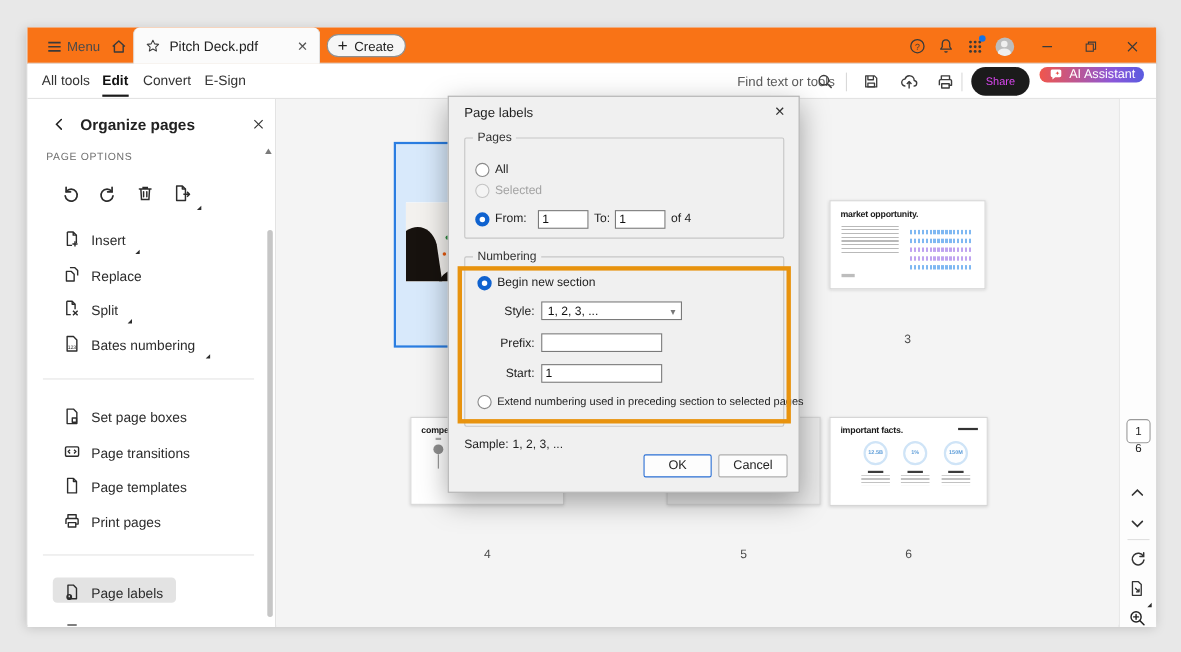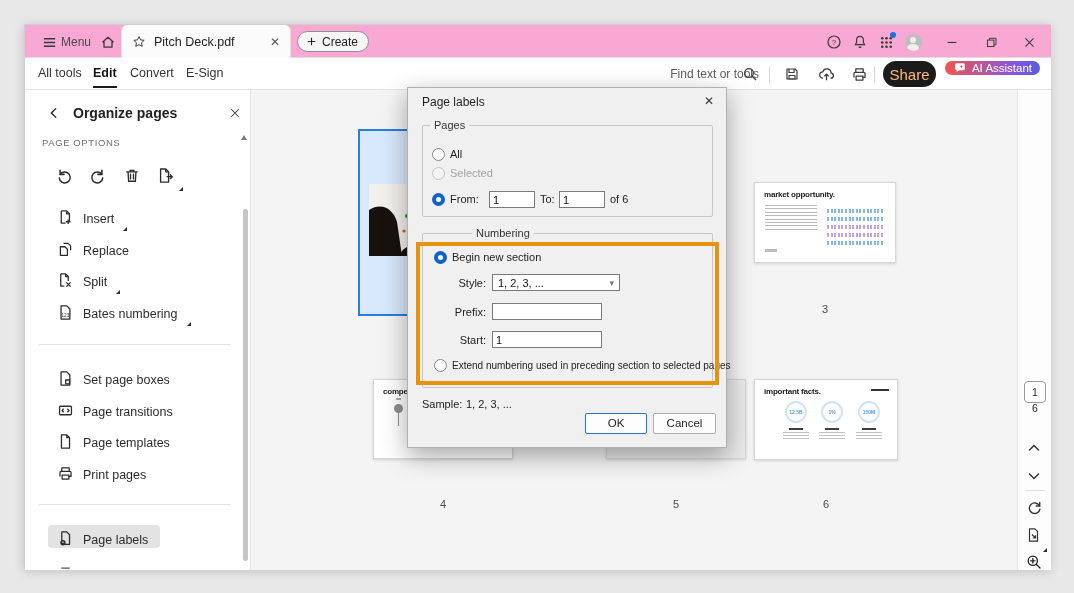--- a/index.html
+++ b/index.html
@@ -1,40 +1,40 @@
 <!DOCTYPE html>
 <html><head>
 <meta charset="utf-8">
 <style>
   * { margin:0; padding:0; box-sizing:border-box; }
   html,body { width:1074px; height:593px; }
   body { background:#e8e8e8; font-family:"Liberation Sans", sans-serif; position:relative; overflow:hidden; color:#2c2c2c; }
   .window { position:absolute; left:24px; top:24px; width:1026px; height:545px; background:#fff; border:1px solid #cfcfcf; box-shadow:0 2px 10px rgba(0,0,0,.18); }
 
   
-  .titlebar { position:absolute; left:0; top:0; width:1026px; height:33px; background:#f9a8d4; border-bottom:1px solid #dedede; }
+  .titlebar { position:absolute; left:0; top:0; width:1026px; height:33px; background:#f97316; border-bottom:1px solid #dedede; }
   .tb-item { position:absolute; top:8px; width:18px; height:18px; display:flex; align-items:center; justify-content:center; color:#3a3a3a; cursor:default; }
   .menu-label { position:absolute; left:36px; top:10px; font-size:12px; color:#4a4a4a; }
   .doc-tab { position:absolute; left:96px; top:0; width:170px; height:33px; background:#fbfbfb; border-left:1px solid #e2e2e2; border-right:1px solid #e2e2e2; border-radius:6px 6px 0 0; display:flex; align-items:center; padding:0 10px; gap:8px; }
   .doc-tab .title { font-size:12.5px; color:#222; flex:1; white-space:nowrap; overflow:hidden; }
   .create-btn { position:absolute; left:272px; top:6px; height:21px; border:1px solid #8f8f8f; border-radius:11px; display:flex; align-items:center; padding:0 10px 0 8px; gap:5px; font-size:12px; color:#222; background:#f6f6f6; }
   .badge-dot { position:absolute; width:6px; height:6px; border-radius:50%; background:#1473e6; right:-1px; top:-1px; }
   .avatar { width:17px; height:17px; border-radius:50%; background:#bdbdbd; position:relative; overflow:hidden; }
   .avatar::before { content:""; position:absolute; left:5.5px; top:3px; width:6px; height:6px; border-radius:50%; background:#efefef; }
   .avatar::after { content:""; position:absolute; left:2.5px; top:10px; width:12px; height:8px; border-radius:50%; background:#efefef; }
 
   
   .toolbar { position:absolute; left:0; top:33px; width:1026px; height:32px; background:#ffffff; border-bottom:1px solid #e3e3e3;padding-left:16px; }
   .nav-tab { position:absolute; top:8px; font-size:12.5px; color:#333; white-space:nowrap; }
   .nav-tab.active { font-weight:bold; color:#111; }
   .nav-tab.active::after { content:""; position:absolute; left:0; right:0; bottom:-8px; height:2.5px; background:#1b1b1b; }
   .find-box { position:absolute; left:614px; top:6px; width:120px; text-align:right; font-size:12px; color:#5c5c5c; line-height:20px; }
   .vsep { position:absolute; top:8px; width:1px; height:17px; background:#d9d9d9; }
   .tool-ic { position:absolute; top:7px; width:18px; height:18px; color:#3c3c3c; display:flex; align-items:center; justify-content:center; }
-  .share-btn { position:absolute; left:858px; top:3px; width:53px; height:26px; background:#1b1b1b; color:#fdba74; border-radius:13px; font-size:15px; display:flex; align-items:center; justify-content:center; }
+  .share-btn { position:absolute; left:858px; top:3px; width:53px; height:26px; background:#1b1b1b; color:#d946ef; border-radius:13px; font-size:10px; display:flex; align-items:center; justify-content:center; }
   .ai-btn { position:absolute; left:920px; top:3px; width:95px; height:14px; border-radius:13px; background:linear-gradient(90deg,#f0564c,#8a57d9 70%,#5a5be0); color:#fff; font-size:11.5px; display:flex; align-items:center; justify-content:center; gap:5px; }
 
   
   .sidebar { position:absolute; left:0; top:65px; width:226px; height:480px; background:#fff; border-right:1px solid #e3e3e3; overflow:hidden; }
   .sb-title { position:absolute; left:48px; top:15px; font-size:14px; font-weight:bold; color:#222; }
   .sb-section { position:absolute; left:17px; top:47px; font-size:9.5px; letter-spacing:.6px; color:#6e6e6e; }
   .qicon { position:absolute; top:77px; width:20px; height:20px; color:#2c2c2c; }
   .sb-row { position:absolute; left:10px; height:20px; display:flex; align-items:flex-end; gap:9px; padding-left:22px; width:205px; }
   .sb-lbl { font-size:12.5px; color:#2c2c2c; white-space:nowrap; }
   .sic { width:17px; height:17px; color:#2c2c2c; flex:none; }
@@ -453,24 +453,24 @@
     <span class="rlbl" style="left:42px;top:60px;">All</span>
 
     <div class="radio dis" style="left:24px;top:79px;"></div>
     <span class="rlbl dis" style="left:42px;top:79px;">Selected</span>
 
     <div class="radio on" style="left:24px;top:105px;"></div>
     <span class="rlbl" style="left:42px;top:105px;">From:</span>
     <input class="dlg-input" style="left: 81px; top: 103px; width: 46px;" value="1">
     <span class="rlbl" style="left:132px;top:105px;">To:</span>
     <input class="dlg-input" style="left: 151px; top: 103px; width: 46px;" value="1">
-    <span class="rlbl" style="left:202px;top:105px;">of 6</span>
+    <span class="rlbl" style="left:202px;top:105px;">of 4</span>
 
     <div class="grpbox" style="left:14px;top:145px;width:291px;height:155px;"></div>
-    <div class="grp-legend" style="left:22px;top:139px;margin-left:42px;">Numbering</div>
+    <div class="grp-legend" style="left:22px;top:139px;">Numbering</div>
     <div class="orange-box"></div>
 
     <div class="radio on" style="left:26px;top:163px;"></div>
     <span class="rlbl" style="left:44px;top:163px;">Begin new section</span>
 
     <span class="rlbl" style="left:46px;top:189px;width:32px;text-align:right;">Style:</span>
     <div class="dd" style="left:84px;top:186px;width:128px;">
       <span>1, 2, 3, ...</span>
       <span class="chev">▾</span>
     </div>

